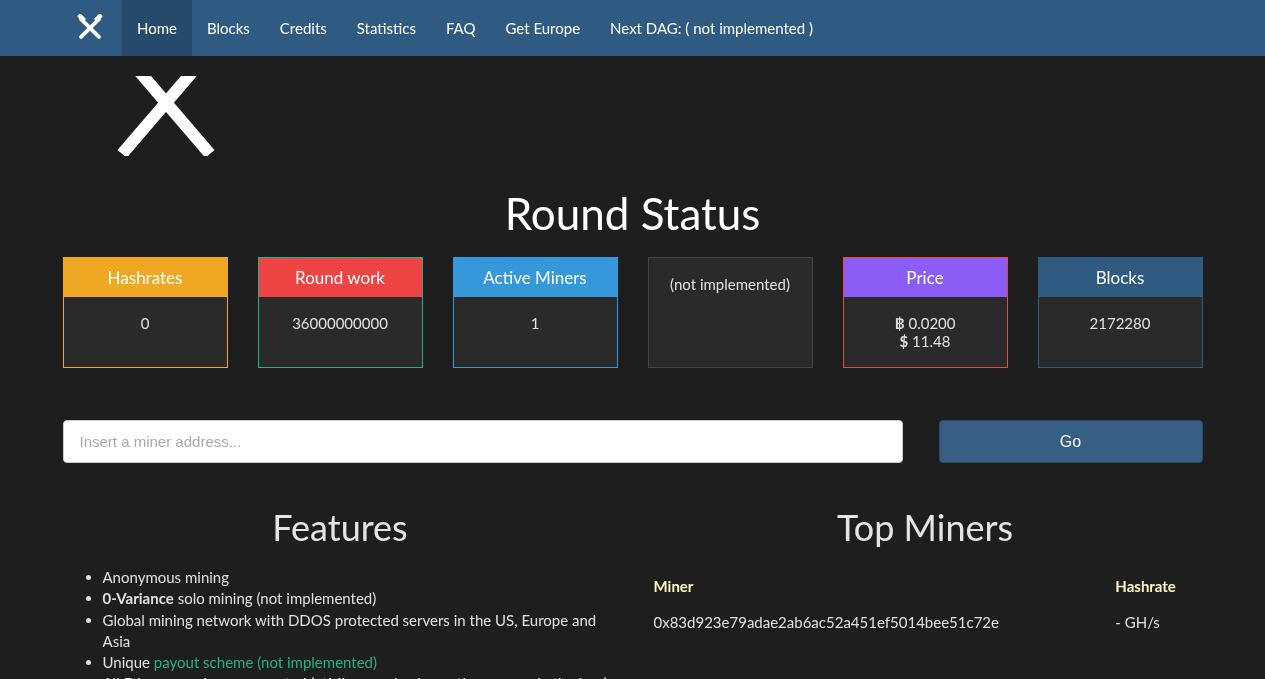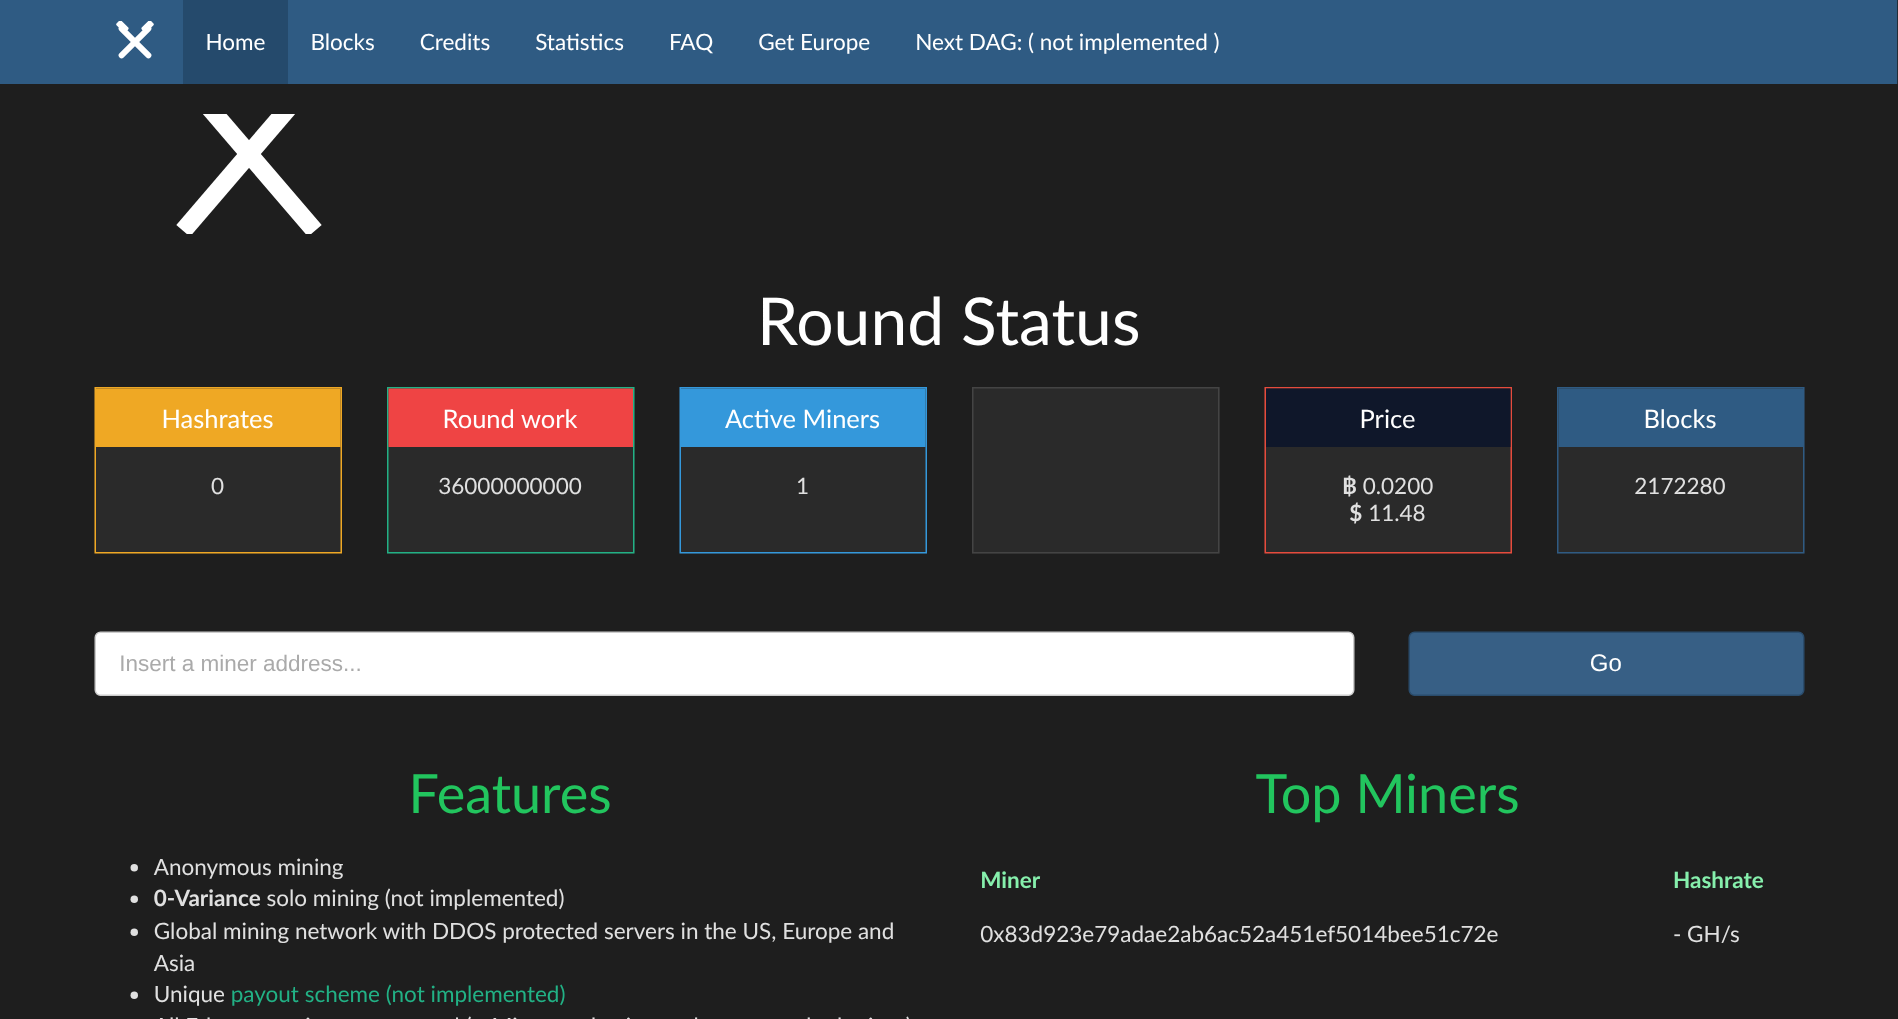--- a/index.html
+++ b/index.html
@@ -59,21 +59,21 @@
 .stat-body {
   text-align: center;
   padding: 17px 5px;
   font-size: 15px;
   color: #e0e0e0;
 }
 .card-orange { border-color: #efa824; } .card-orange .stat-header { background: #efa824; }
 .card-teal   { border-color: #22b185; } .card-teal   .stat-header { background: #ef4444; }
 .card-blue   { border-color: #3498db; } .card-blue   .stat-header { background: #3498db; }
 .card-gray   { border-color: #444;    } .card-gray   .stat-header { background: #444; }
-.card-red    { border-color: #e64b3c; } .card-red    .stat-header { background: #0f172a; }
+.card-red    { border-color: #e64b3c; } .card-red    .stat-header { background: #8b5cf6; }
 .card-navy   { border-color: #2f5b83; } .card-navy   .stat-header { background: #2f5b83; }
 
 .search-row { display: flex; gap: 36px; margin-top: 52px; }
 .search-input {
   flex: 1;
   background: #fff;
   border: 1px solid #ccc;
   border-radius: 4px;
   padding: 12px 16px;
   font-size: 15px;
@@ -89,36 +89,36 @@
   font-size: 16px;
   cursor: pointer;
 }
 
 .cols { display: flex; gap: 30px; margin-top: 42px; }
 .col { flex: 1; }
 h2.section {
   text-align: center;
   font-size: 36px;
   font-weight: 400;
-  color: #22c55e;
+  color: #e5e5e5;
   margin-bottom: 18px;
 }
 .features ul { list-style: disc; padding-left: 40px; }
 .features li {
   font-size: 15px;
   line-height: 1.42;
   color: #e0e0e0;
   margin-bottom: 0;
   padding: 0;
 }
 .features li strong { font-weight: 700; }
 .features a { color: #22b185; text-decoration: none; }
 
 .miners-table { width: 100%; font-size: 15px; }
-.miners-table th { text-align: left; font-weight: 700; padding: 8px 4px; color:#86efac;}
+.miners-table th { text-align: left; font-weight: 700; padding: 8px 4px; color:#fef9c3;}
 .miners-table td { padding: 8px 4px; color:#e0e0e0;}
 
 .cross-svg { display:block; }
 .bitcoin-sym, .dollar-sym { font-weight: bold; }
 </style>
 </head>
 <body>
 
 <div class="nav">
   <div class="nav-logo">
@@ -161,20 +161,21 @@
     </div>
     <div class="stat-card card-teal">
       <div class="stat-header">Round work</div>
       <div class="stat-body">36000000000</div>
     </div>
     <div class="stat-card card-blue">
       <div class="stat-header">Active Miners</div>
       <div class="stat-body">1</div>
     </div>
     <div class="stat-card card-gray">
+      <div class="stat-body">(not implemented)</div>
     </div>
     <div class="stat-card card-red">
       <div class="stat-header">Price</div>
       <div class="stat-body">
         <span class="bitcoin-sym">฿</span> <span>0.0200</span><br>
         <span class="dollar-sym">$</span> <span>11.48</span>
       </div>
     </div>
     <div class="stat-card card-navy">
       <div class="stat-header">Blocks</div>

